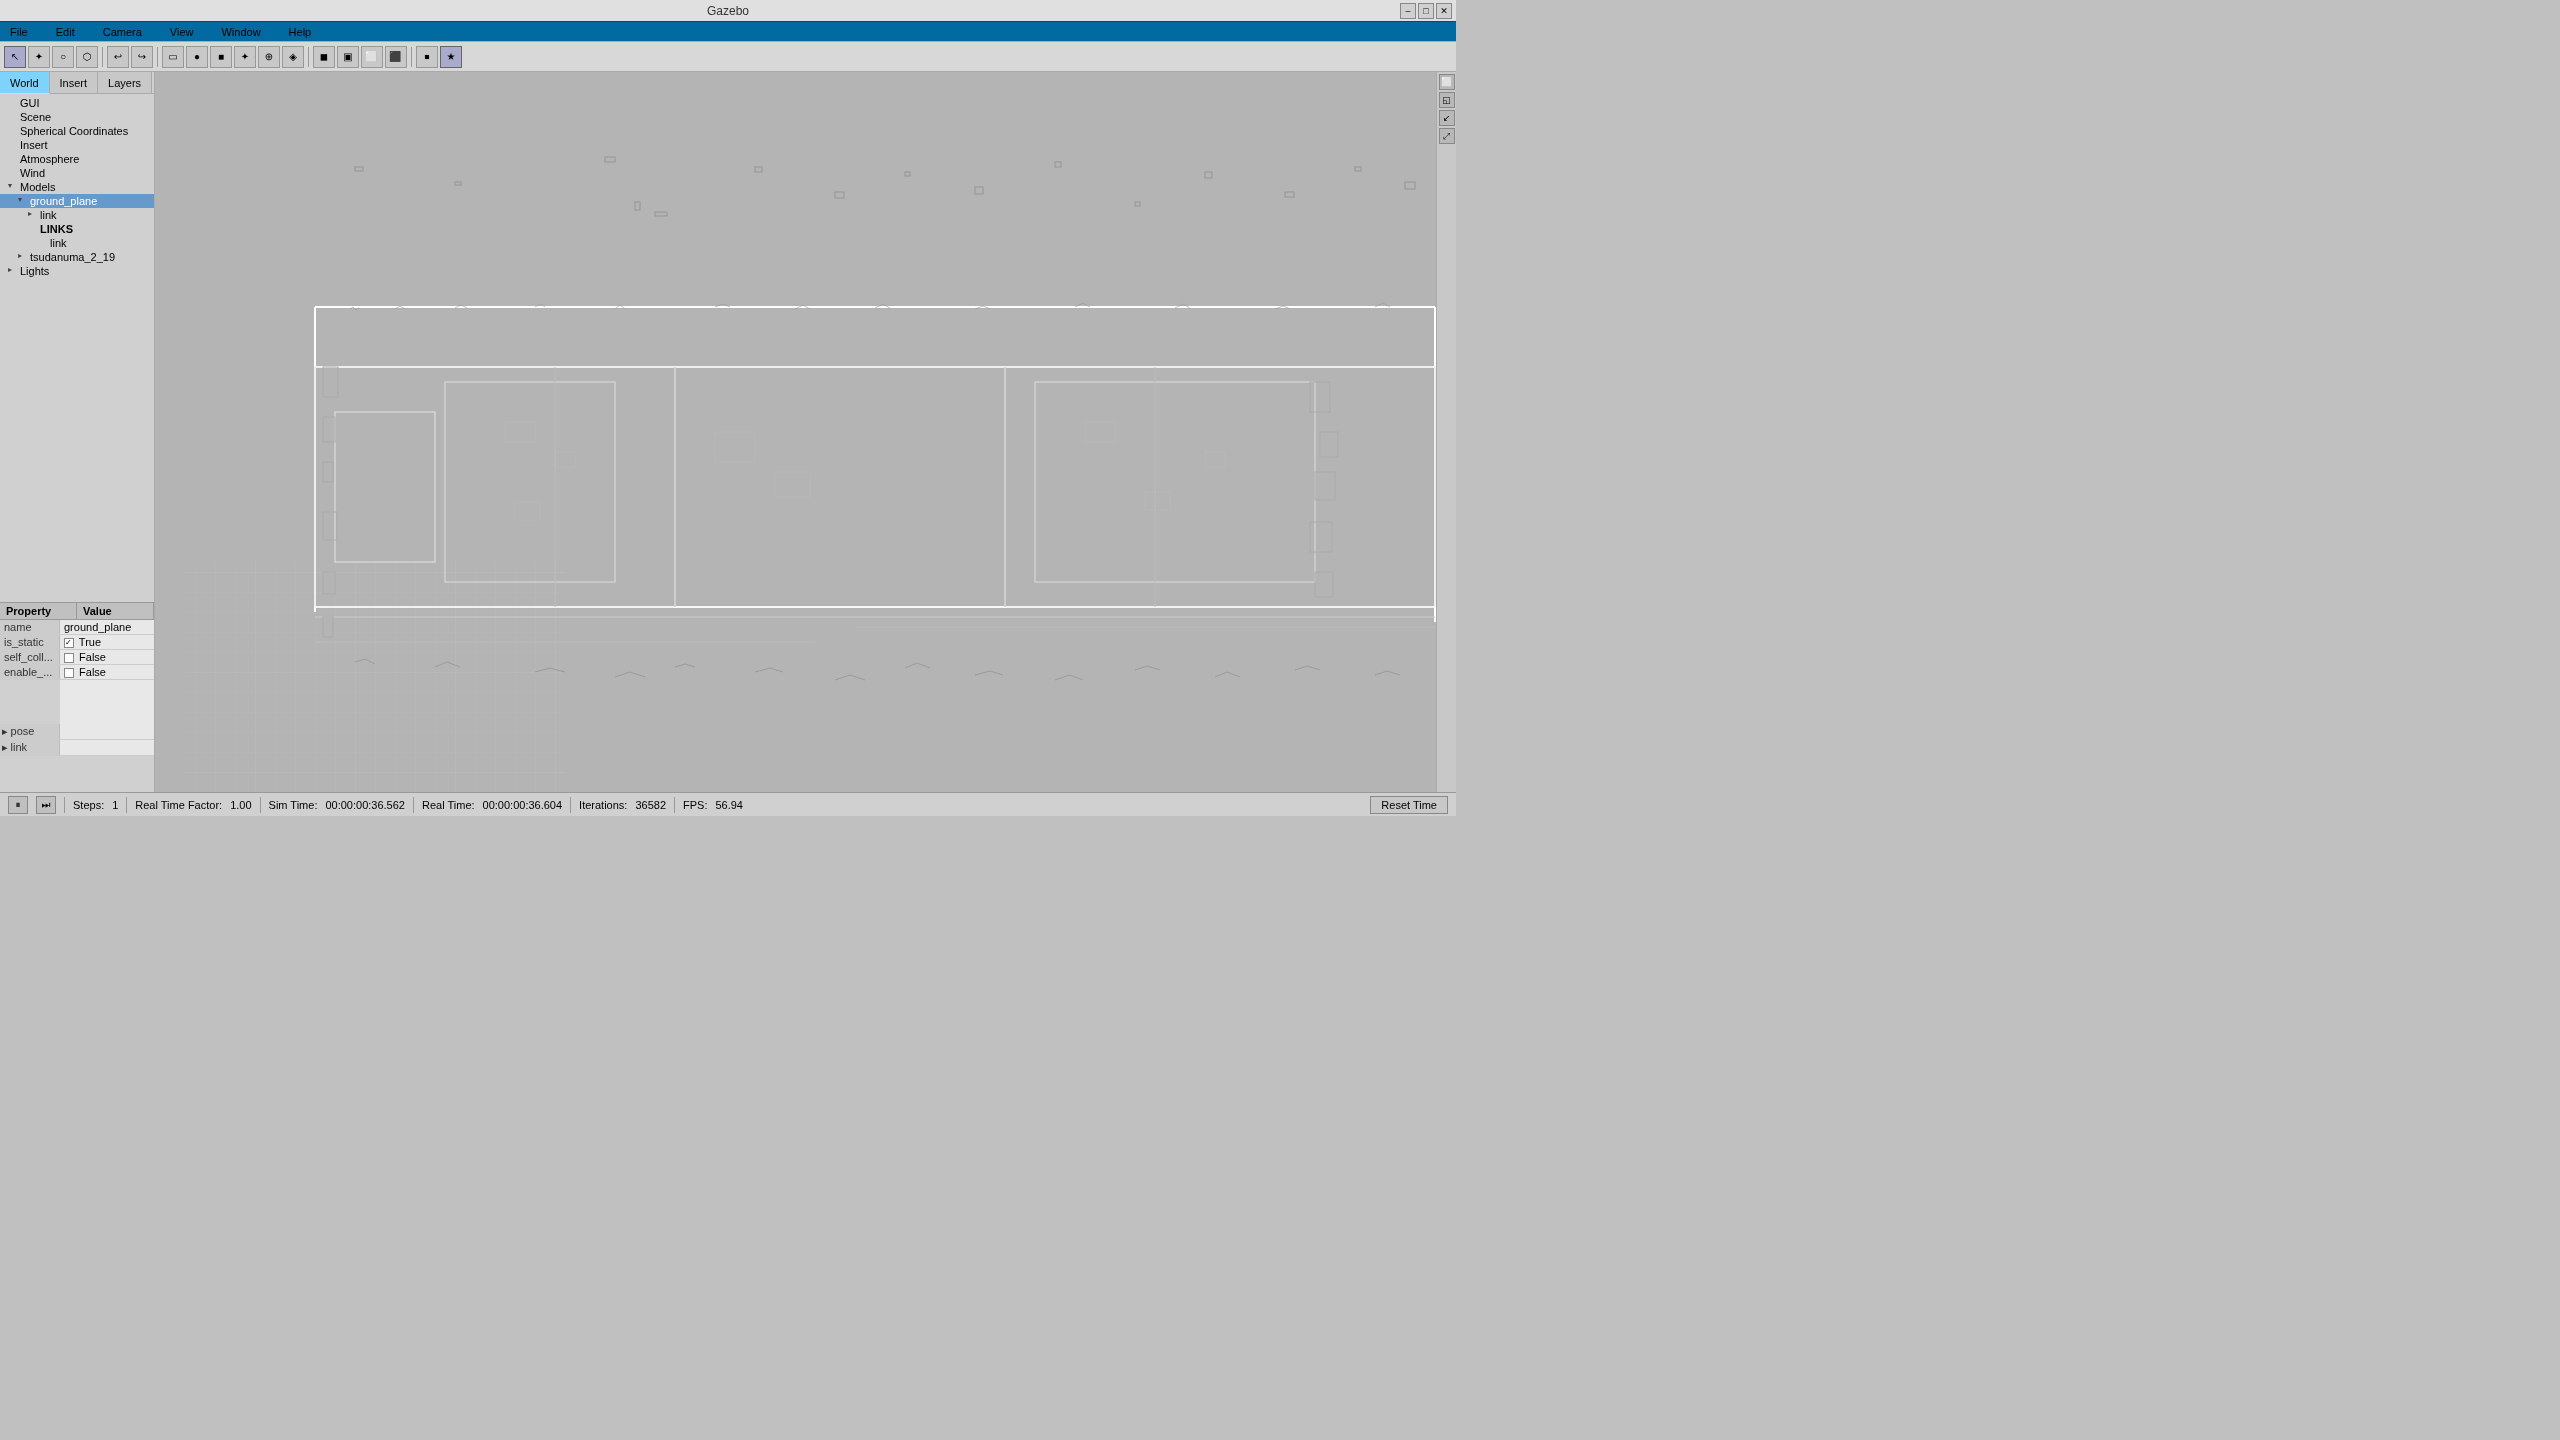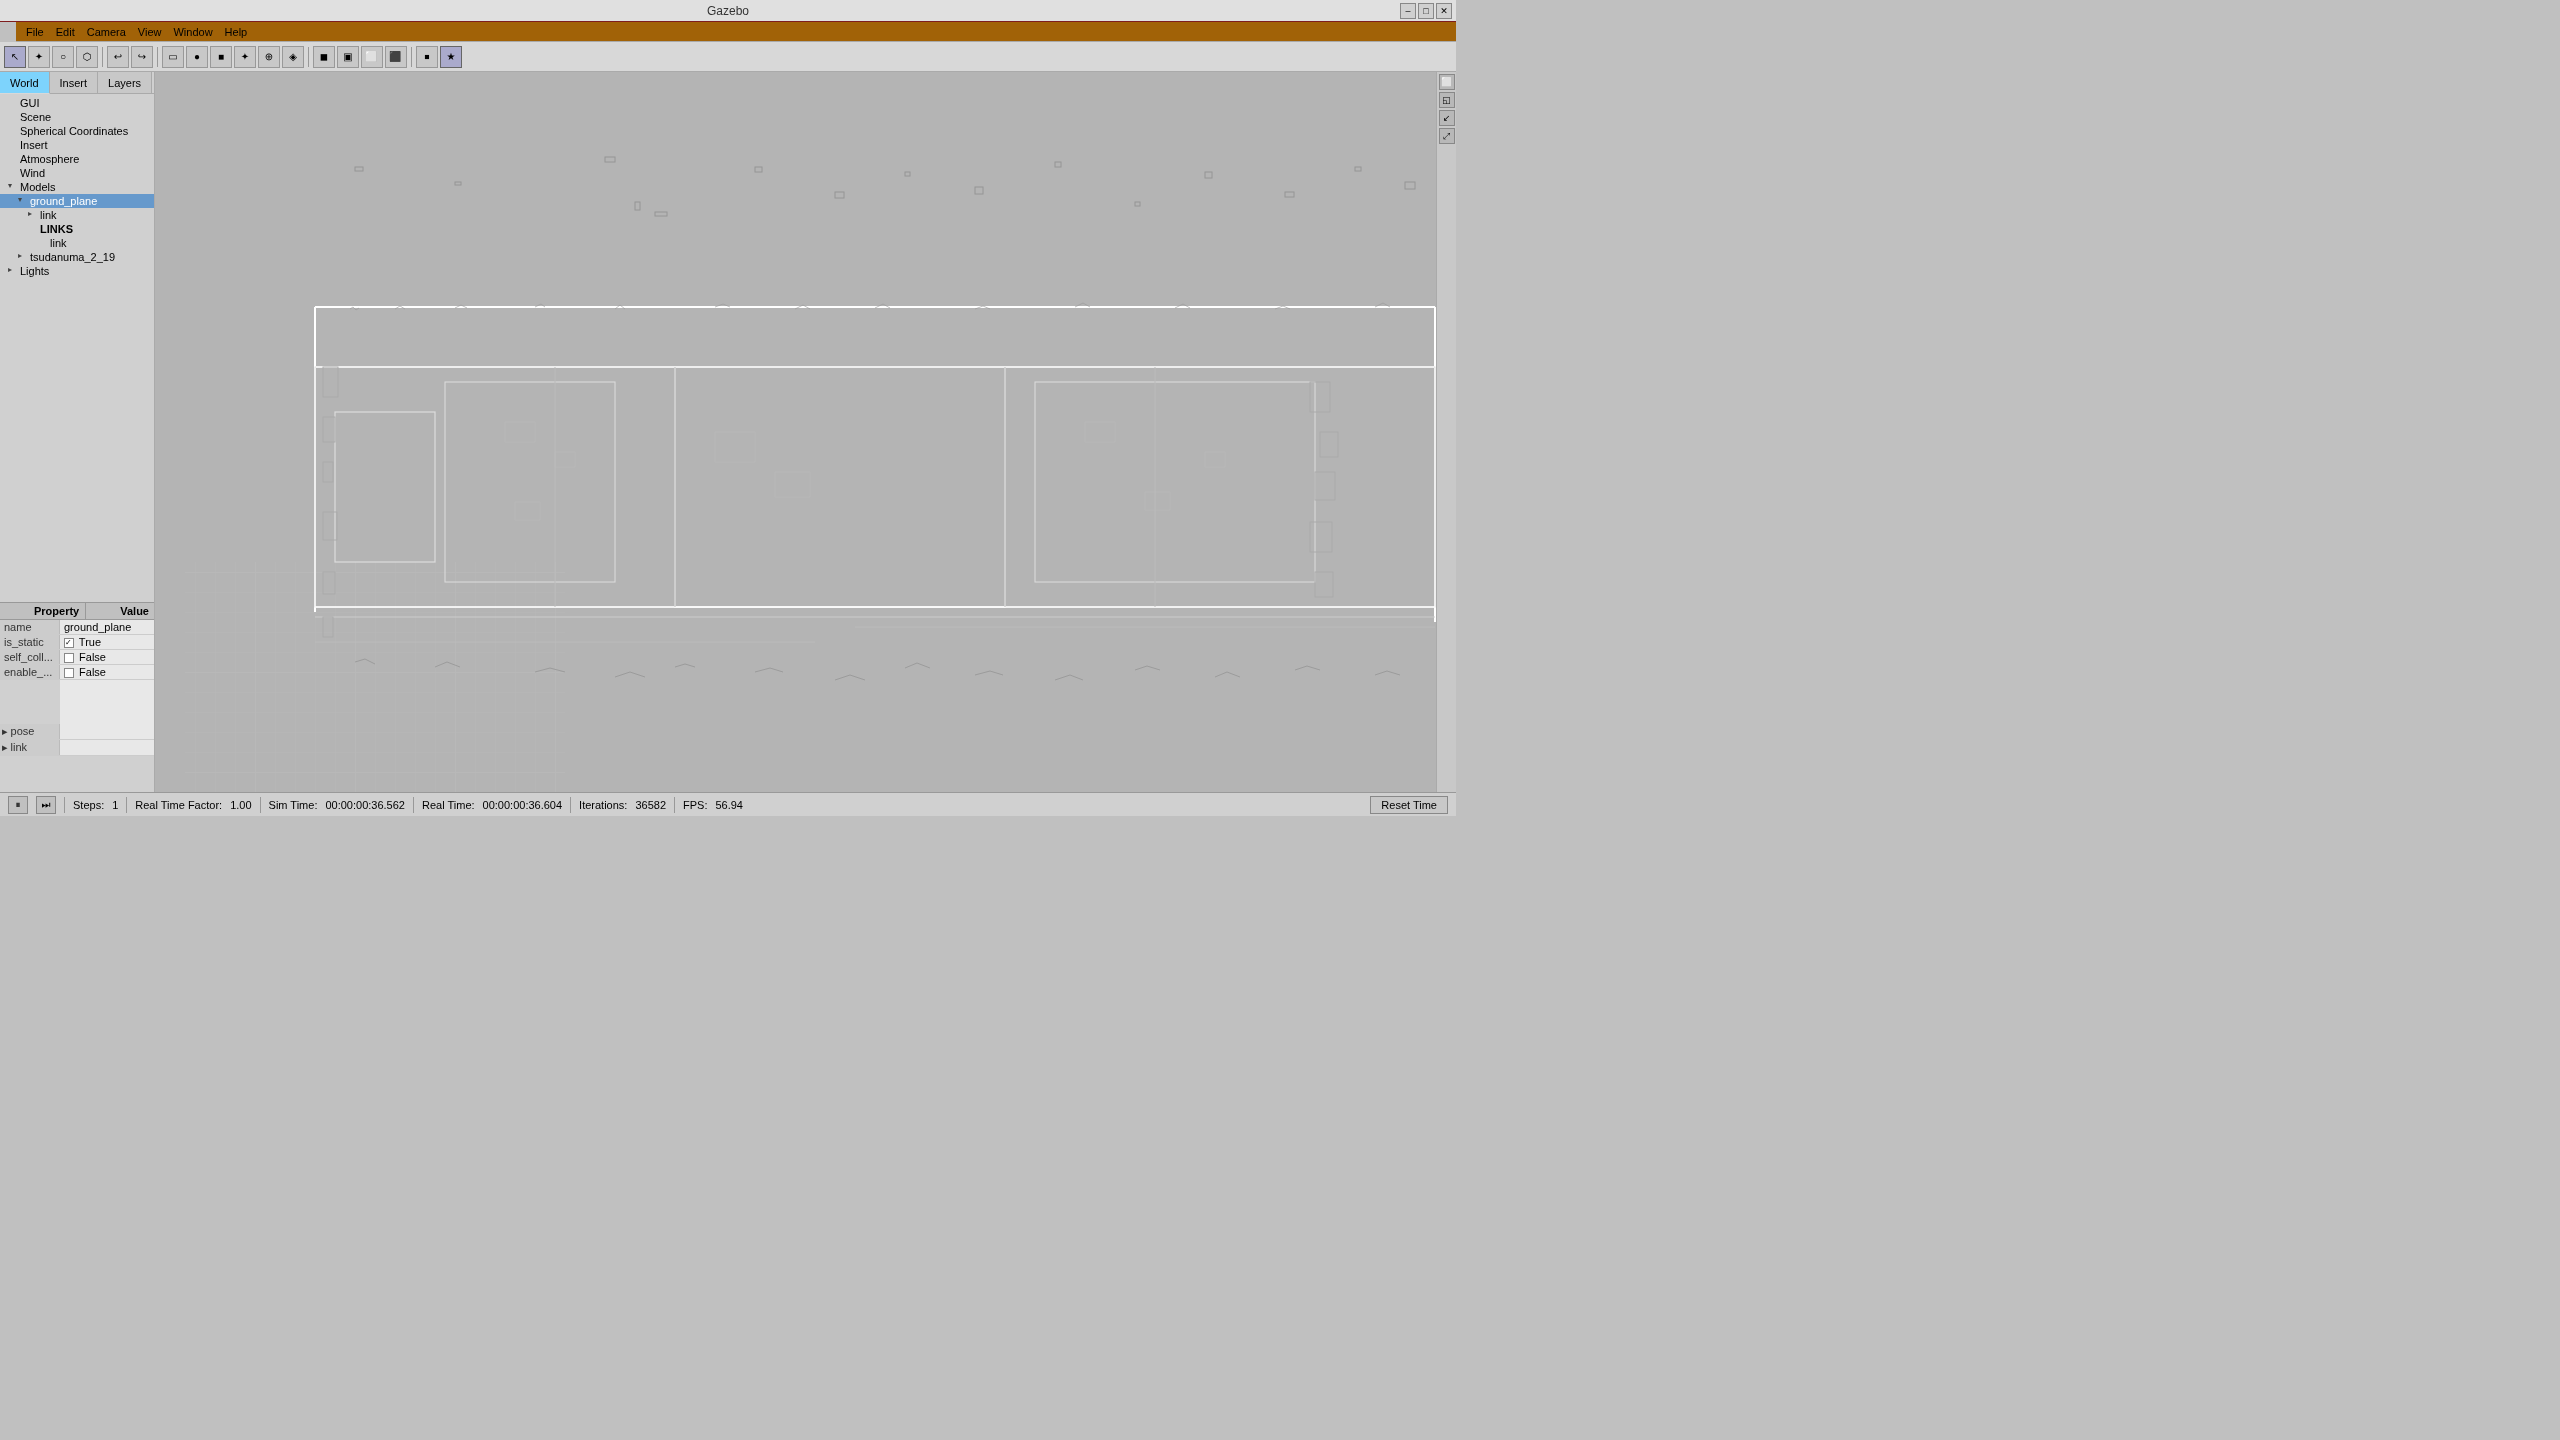--- a/index.html
+++ b/index.html
@@ -44,27 +44,26 @@
       display: flex;
       align-items: center;
       justify-content: center;
       cursor: pointer;
     }
 
     
     #menu-bar {
       width: 100%;
       height: 20px;
-      background: #a16207;
+      background: #0369a1;
       border-bottom: 1px solid #aaa;
       display: flex;
       align-items: center;
       padding: 0 4px;
-      gap: 0;
-      margin-left: 16px;
+      gap: 16px;
     }
     .menu-item {
       padding: 1px 6px;
       font-size: 11px;
       cursor: pointer;
       color: #000;
     }
 
     
     #toolbar {
@@ -169,21 +168,20 @@
       display: flex;
       background: #c0c0c0;
       border-bottom: 1px solid #999;
       font-size: 11px;
       font-weight: bold;
     }
     #props-header div {
       flex: 1;
       padding: 2px 6px;
       border-right: 1px solid #999;
-      margin-left: 28px;
     }
     .prop-row {
       display: flex;
       font-size: 11px;
       border-bottom: 1px solid #ccc;
     }
     .prop-name {
       width: 60px;
       padding: 1px 4px;
       color: #333;

